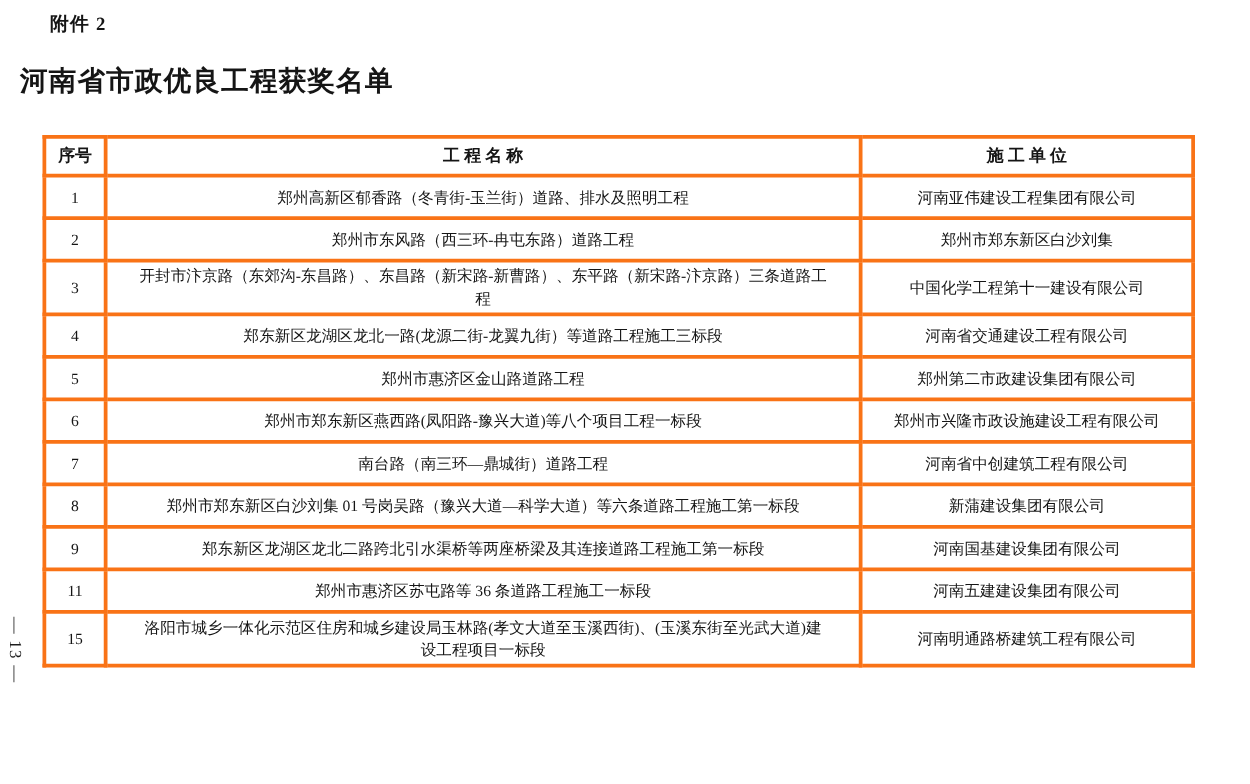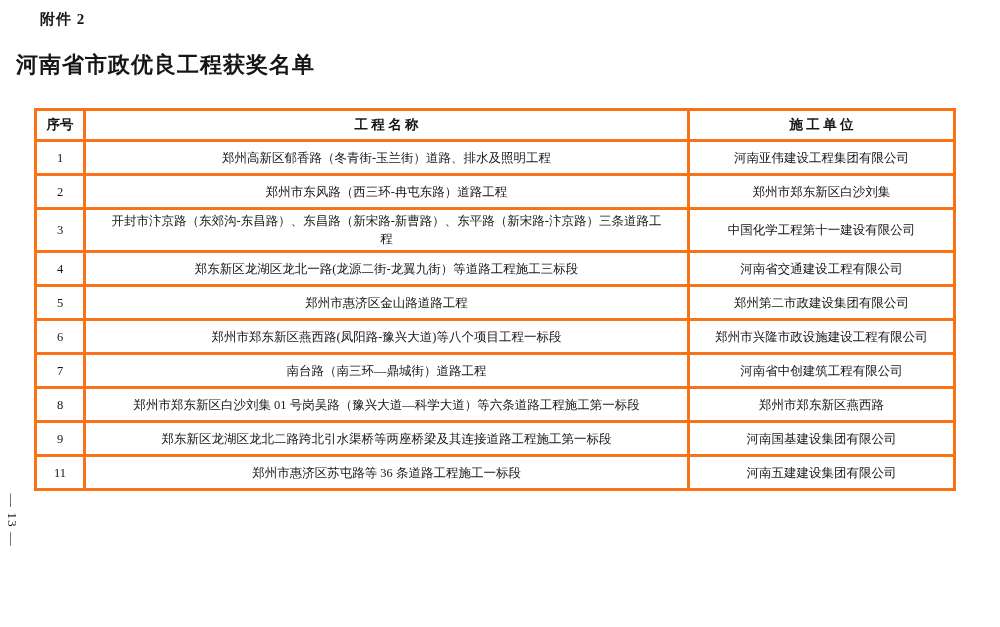--- a/index.html
+++ b/index.html
@@ -133,28 +133,33 @@
         <td>郑州市兴隆市政设施建设工程有限公司</td>
       </tr>
       <tr>
         <td class="serial">7</td>
         <td>南台路（南三环—鼎城街）道路工程</td>
         <td>河南省中创建筑工程有限公司</td>
       </tr>
       <tr>
         <td class="serial">8</td>
         <td>郑州市郑东新区白沙刘集 01 号岗吴路（豫兴大道—科学大道）等六条道路工程施工第一标段</td>
-        <td>郑州市郑东新区燕西路</td>
+        <td>新蒲建设集团有限公司</td>
       </tr>
       <tr>
         <td class="serial">9</td>
         <td>郑东新区龙湖区龙北二路跨北引水渠桥等两座桥梁及其连接道路工程施工第一标段</td>
         <td>河南国基建设集团有限公司</td>
       </tr>
       <tr>
         <td class="serial">11</td>
         <td>郑州市惠济区苏屯路等 36 条道路工程施工一标段</td>
         <td>河南五建建设集团有限公司</td>
       </tr>
+      <tr>
+        <td class="serial">15</td>
+        <td>洛阳市城乡一体化示范区住房和城乡建设局玉林路(孝文大道至玉溪西街)、(玉溪东街至光武大道)建设工程项目一标段</td>
+        <td>河南明通路桥建筑工程有限公司</td>
+      </tr>
     </tbody>
 </table>
 
 <div class="page-number">— 13 —</div>
 
 </body></html>

